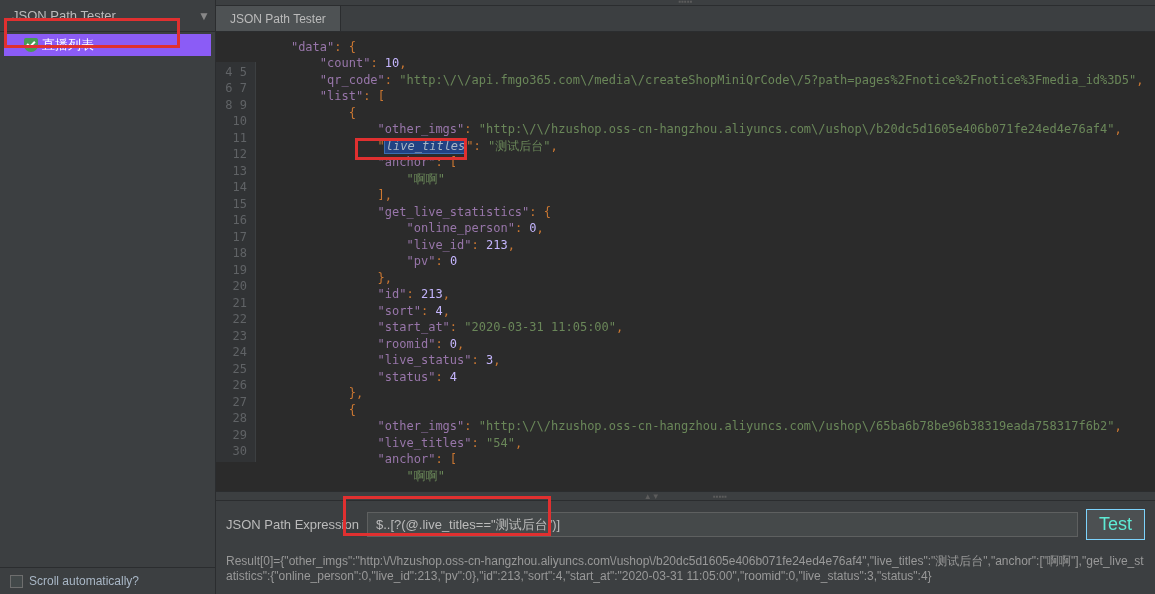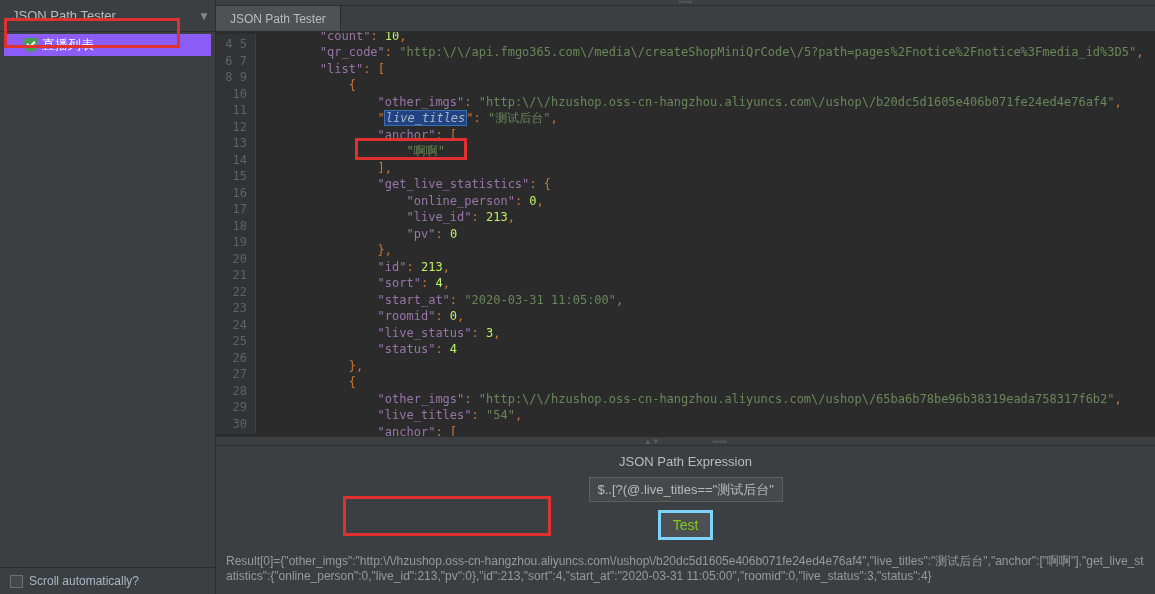--- a/index.html
+++ b/index.html
@@ -144,21 +144,21 @@
       font-family: "Consolas", monospace;
       font-size: 12px;
       line-height: 16.5px;
       padding: 2px 6px;
       white-space: pre;
       color: #cc7832;
       overflow: hidden;
     }
     .s { color: #6a8759; }
     .k { color: #9876aa; }
-    .n { color: #bef264; }
+    .n { color: #c4b5fd; }
     .p { color: #cc7832; }
     .hl-sel {
       background: #214283;
       color: #a9b7c6;
       outline: 1px solid #3b6eaf;
       padding: 0 1px;
       font-style: italic;
     }
     .mid-drag {
       height: 10px;
@@ -168,41 +168,40 @@
       text-align: center;
       color: #5c5c5c;
       font-size: 8px;
     }
     .expr-row {
       display: flex;
       align-items: center;
       padding: 8px 10px;
       background: #3c3f41;
       gap: 8px;
-      flex-direction: column;
     }
     .expr-label {
       color: #bbbbbb;
       font-size: 13px;
       white-space: nowrap;
     }
     .expr-input {
       flex: 1;
       background: #45494a;
       border: 1px solid #5e6060;
       color: #bbbbbb;
       padding: 4px 8px;
       font-size: 13px;
     }
     .test-btn {
       background: #4c5052;
-      border: 3px solid #7dd3fc;
-      color: #84cc16;
+      border: 1px solid #7dd3fc;
+      color: #5eead4;
       padding: 4px 12px;
-      font-size: 14px;
+      font-size: 18px;
     }
     .result-area {
       background: #3c3f41;
       padding: 6px 10px 10px 10px;
       color: #999999;
       font-size: 12px;
       line-height: 15px;
       word-break: break-all;
     }
     .dropdown-btn {

